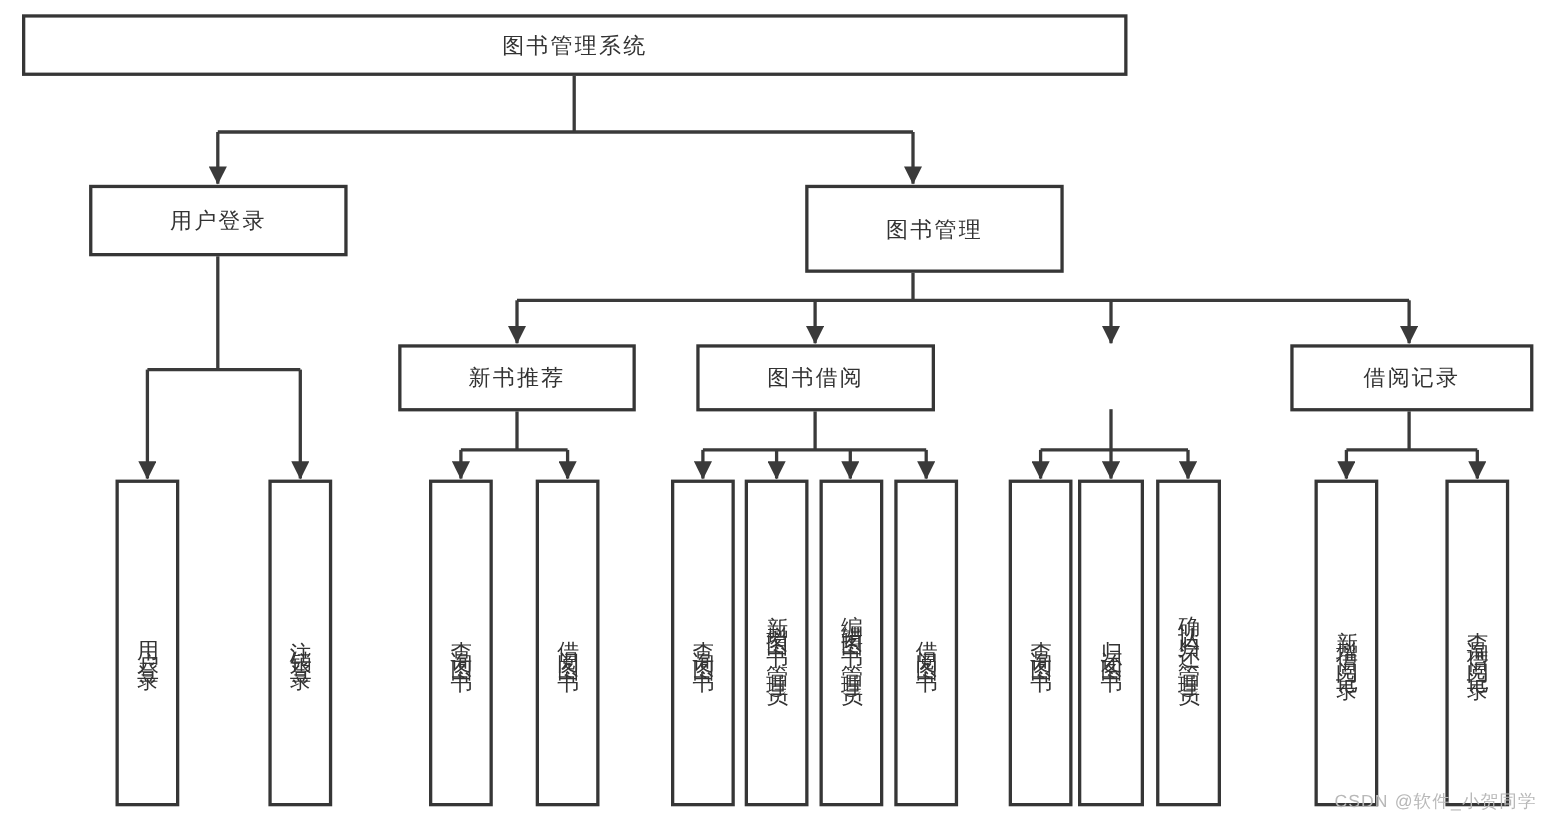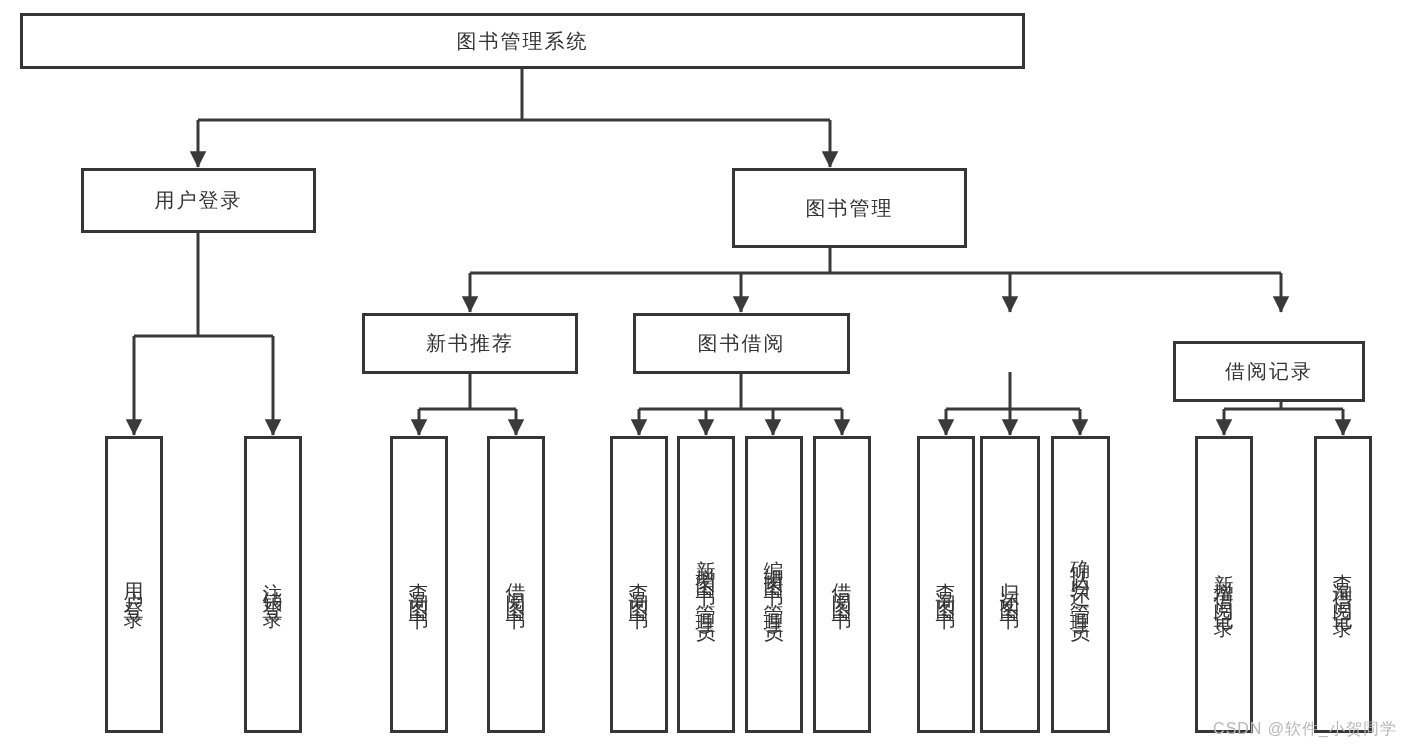--- a/index.html
+++ b/index.html
@@ -102,21 +102,21 @@
     </g>
   </svg>
 
   <div class="node" style="left:20px; top:13px; width:1005px; height:56px;">图书管理系统</div>
 
   <div class="node" style="left:81px; top:168px; width:235px; height:65px;">用户登录</div>
   <div class="node" style="left:712px; top:168px; width:235px; height:80px;margin-left:20px;">图书管理</div>
 
   <div class="node" style="left:362px; top:313px; width:216px; height:61px;">新书推荐</div>
   <div class="node" style="left:633px; top:313px; width:217px; height:61px;">图书借阅</div>
-  <div class="node" style="left:1173px; top:313px; width:192px; height:61px;margin-top:28px;">借阅记录</div>
+  <div class="node" style="left:1173px; top:313px; width:221px; height:61px;">借阅记录</div>
 
   <div class="node vnode lvl4" style="left:105px;">用户登录</div>
   <div class="node vnode lvl4" style="left:244px;">注销登录</div>
 
   <div class="node vnode lvl4" style="left:390px;">查询图书</div>
   <div class="node vnode lvl4" style="left:487px;">借阅图书</div>
 
   <div class="node vnode lvl4" style="left:610px;">查询图书</div>
   <div class="node vnode lvl4" style="left:677px;">新增图书（管理员）</div>
   <div class="node vnode lvl4" style="left:745px;">编辑图书（管理员）</div>

